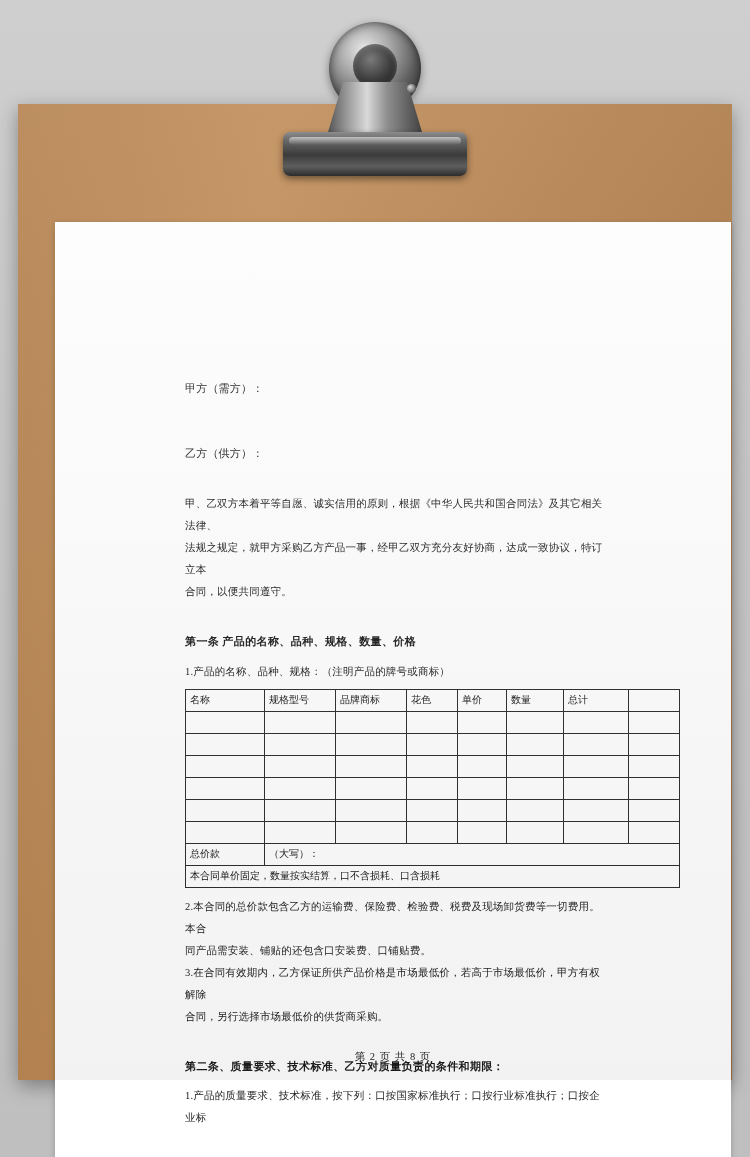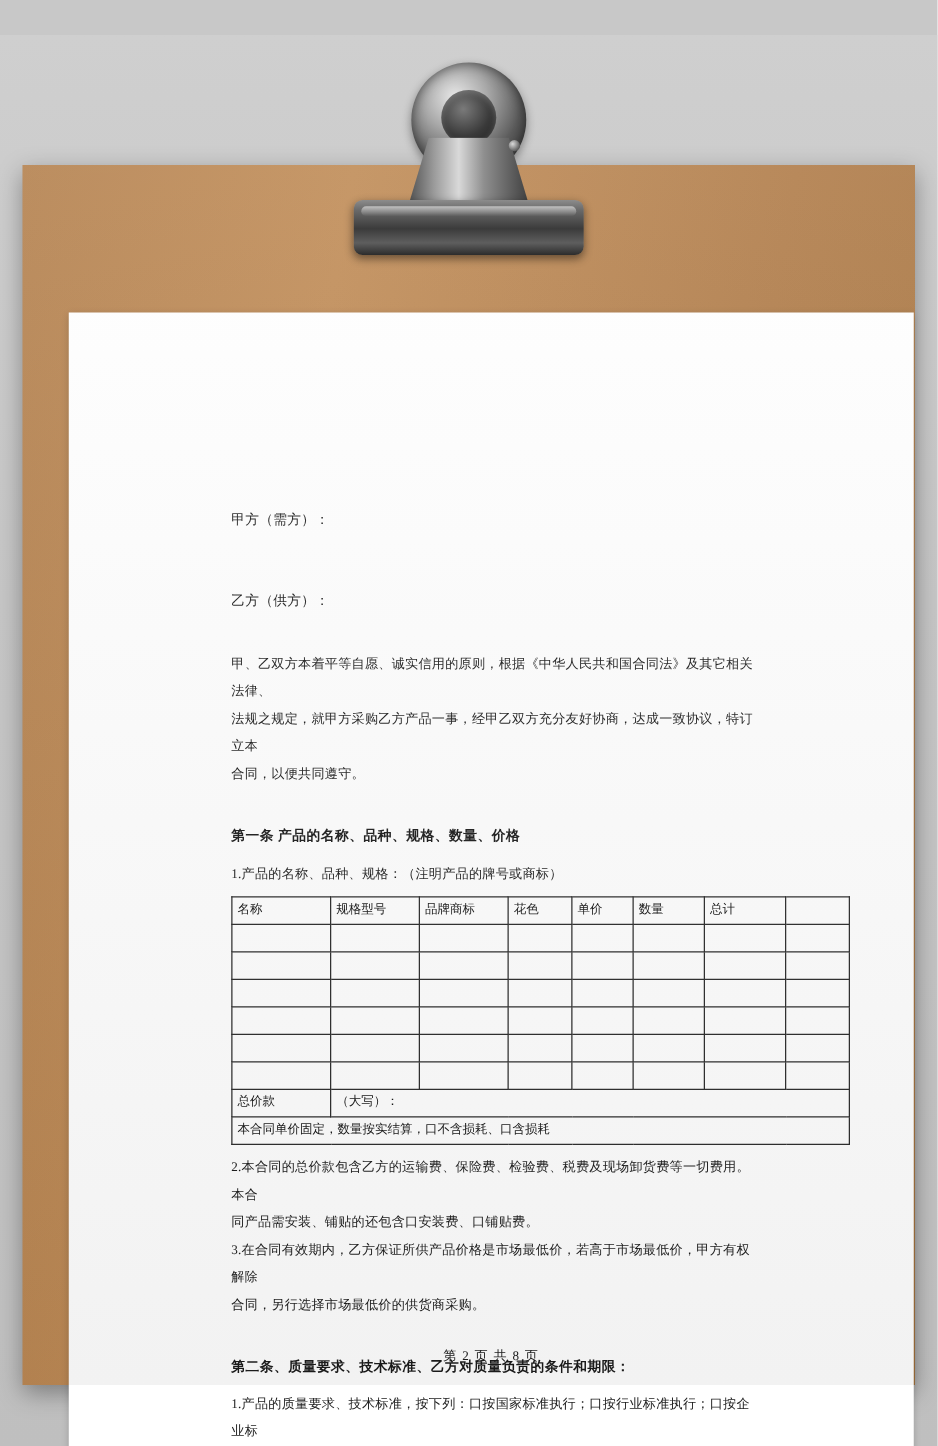--- a/index.html
+++ b/index.html
@@ -11,21 +11,20 @@
     height: 1157px;
     background: #c8c8c8;
     font-family: "Liberation Serif", serif;
     overflow: hidden;
     position: relative;
   }
   #stage {
     position: absolute;
     inset: 0;
     background: linear-gradient(180deg, #cfcfcf 0%, #c6c6c6 40%, #bfbfbf 100%);
-    margin-top: 28px;
   }
   
   #clipboard {
     position: absolute;
     left: 18px;
     top: 104px;
     width: 714px;
     height: 976px;
     background: linear-gradient(100deg, #b4814e 0%, #c08c57 30%, #b07c49 70%, #a6743f 100%);
     box-shadow: 0 6px 18px rgba(0,0,0,0.35);

